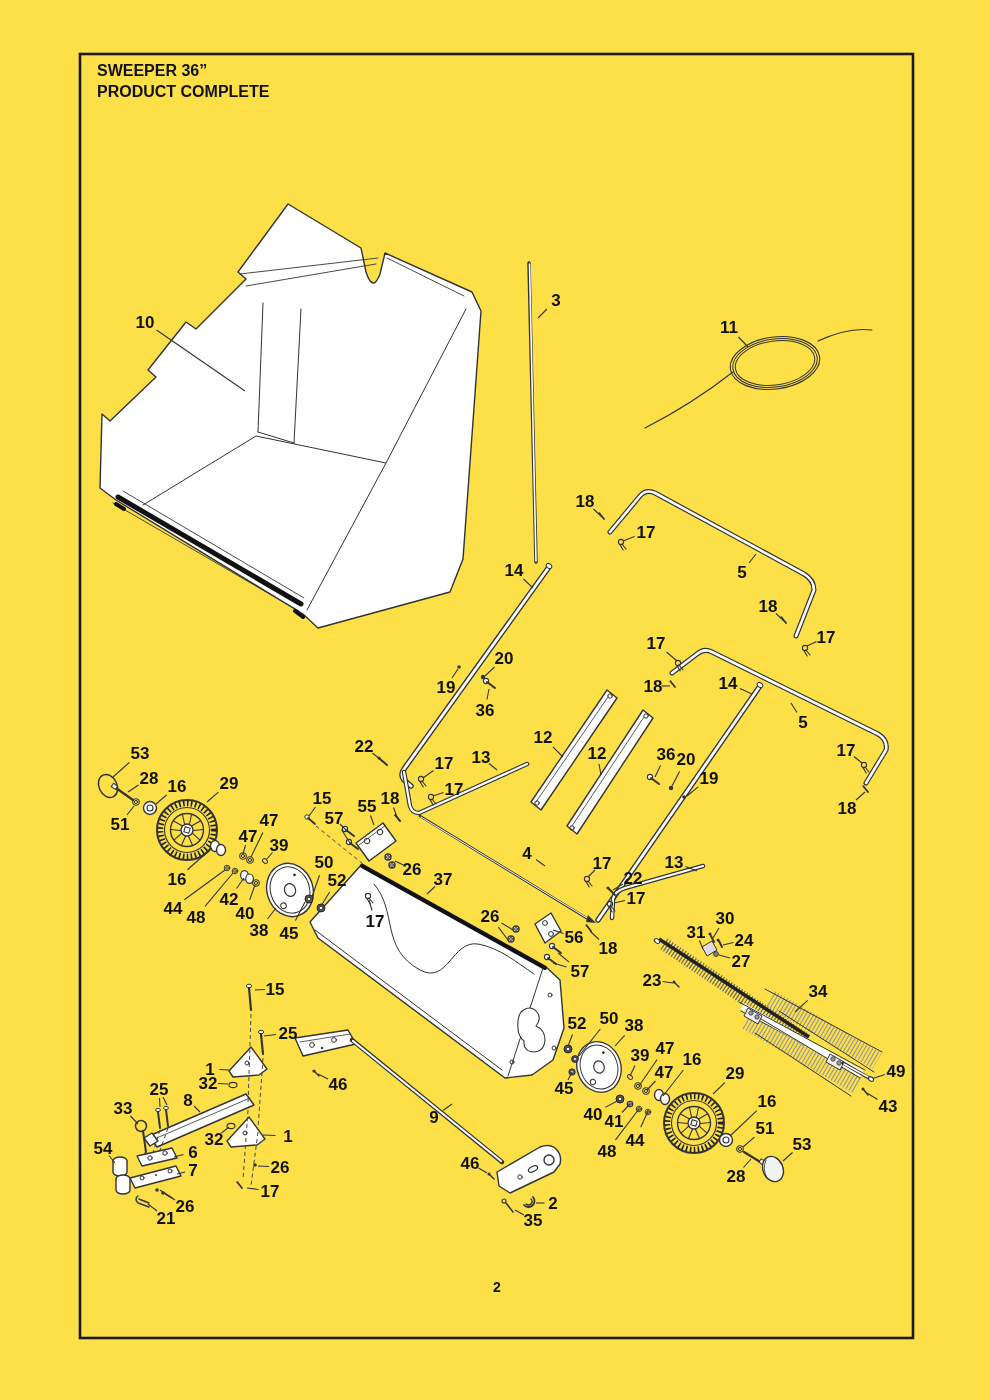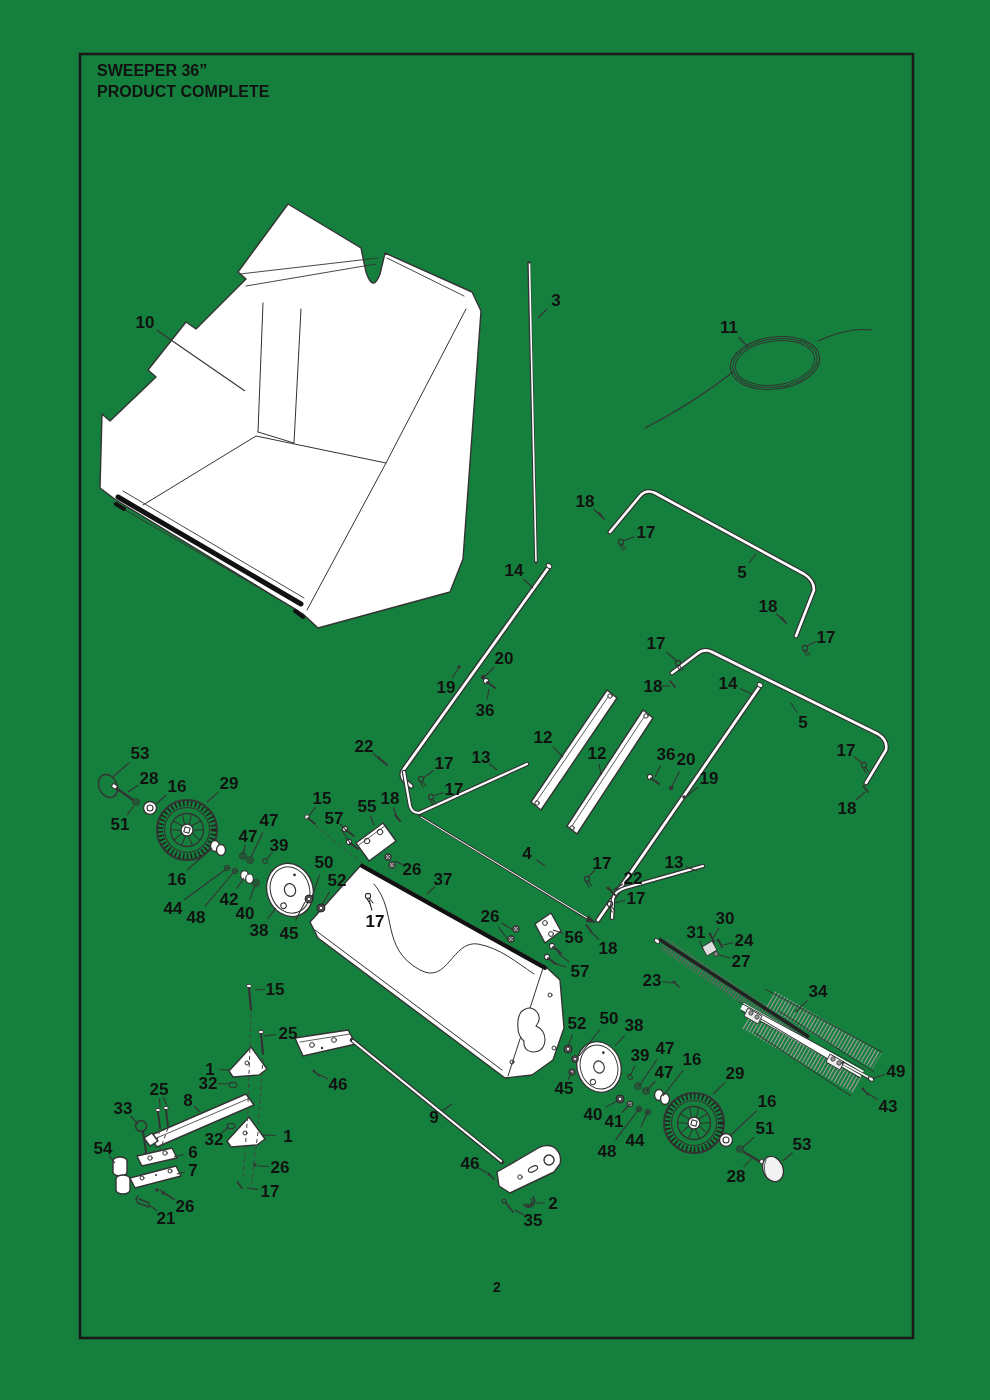--- a/index.html
+++ b/index.html
@@ -1,16 +1,16 @@
 <!DOCTYPE html>
 <html><head>
 <meta charset="utf-8">
 <style>
   html,body{margin:0;padding:0;background:#fff;}
-  .page{position:relative;width:990px;height:1400px;background:#15803d;overflow:hidden;
+  .page{position:relative;width:990px;height:1400px;background:#fde047;overflow:hidden;
         font-family:"Liberation Sans",sans-serif;}
   svg{position:absolute;top:0;left:0;}
   .o{fill:none;stroke:#333;stroke-width:1.4;stroke-linecap:round;stroke-linejoin:round;}
   .of{fill:#fff;stroke:#333;stroke-width:1.4;stroke-linejoin:round;}
   .t{fill:none;stroke:#333;stroke-linecap:round;stroke-linejoin:round;}
   .c{fill:none;stroke:#fff;stroke-linecap:round;stroke-linejoin:round;}
   .d{fill:none;stroke:#444;stroke-width:1;stroke-dasharray:4 3;}
   .k{fill:#333;stroke:none;}
   .callout{font:bold 17px "Liberation Sans",sans-serif;fill:#111;text-anchor:middle;dominant-baseline:central;}
   .leader{stroke:#333;stroke-width:1.1;}

